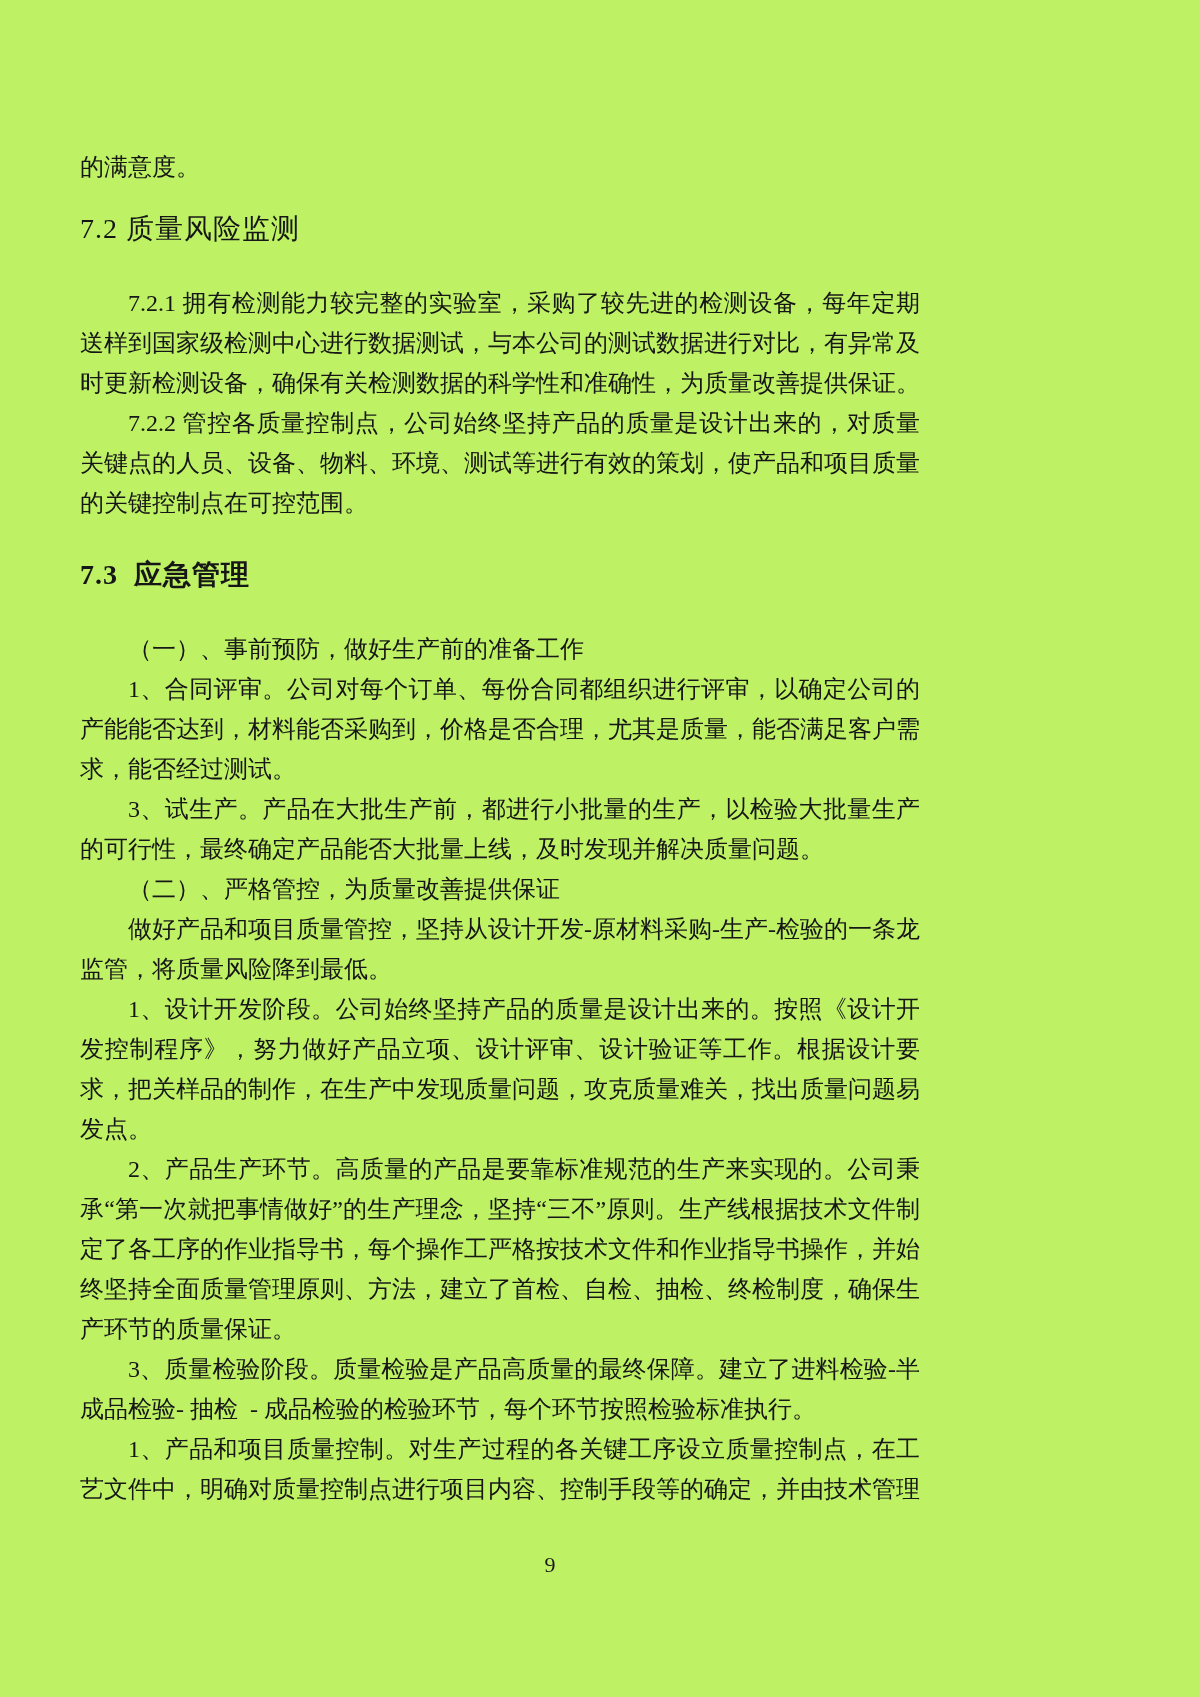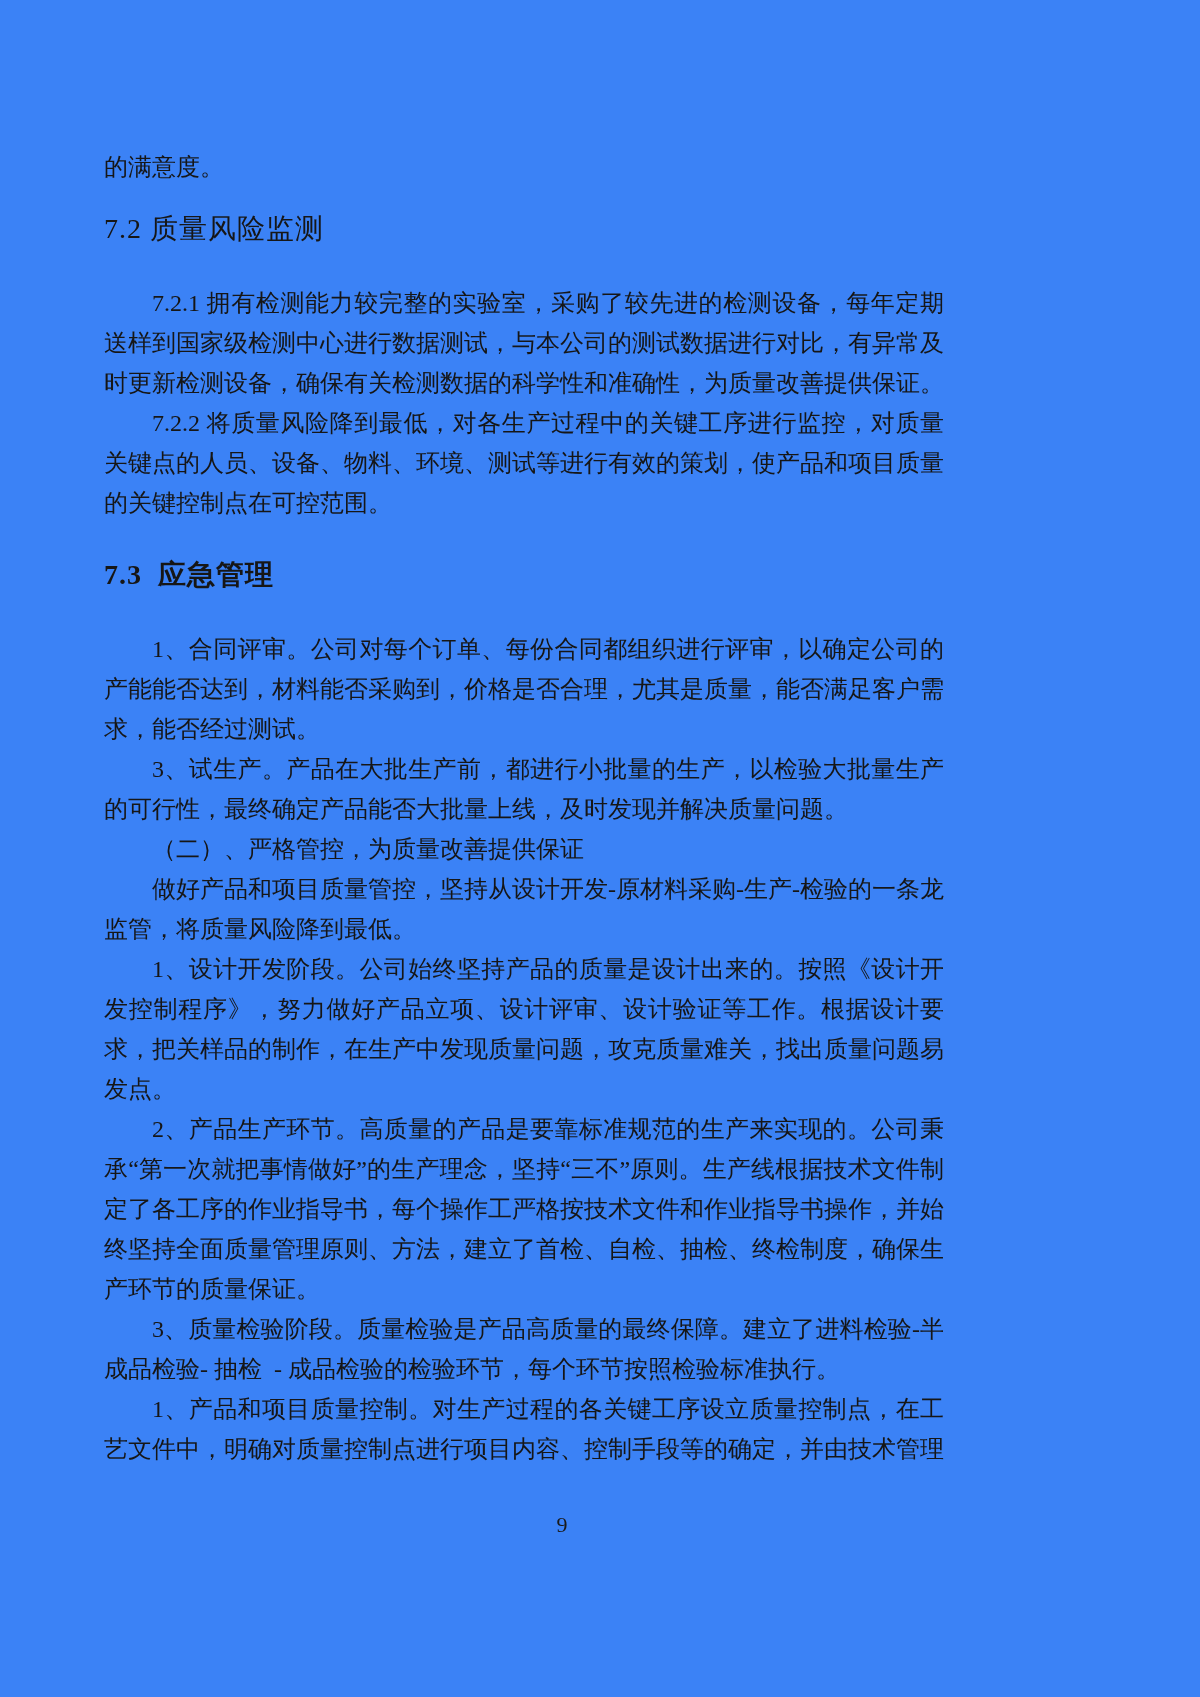--- a/index.html
+++ b/index.html
@@ -5,23 +5,23 @@
   html, body {
     margin: 0;
     padding: 0;
     background: #ffffff;
   }
   .page {
     position: relative;
     width: 1200px;
     height: 1697px;
     margin: 0 auto;
-    background: #3b82f6;
+    background: #bef264;
     box-sizing: border-box;
-    padding: 147px 180px 0 104px;
+    padding: 147px 180px 0 80px;
     font-family: "Liberation Serif", "DejaVu Serif", serif;
     color: #161616;
     overflow: hidden;
   }
   .doc-body { width: 840px; }
   .block {
     font-size: 24px;
     line-height: 40px;
     text-align: justify;
     white-space: pre-wrap;
@@ -52,22 +52,23 @@
   }
 </style>
 </head>
 <body>
 
 <div class="page">
   <div class="doc-body">
       <div class="block continuation">的满意度。</div>
       <div class="block heading">7.2 质量风险监测</div>
       <div class="block paragraph">7.2.1 拥有检测能力较完整的实验室，采购了较先进的检测设备，每年定期送样到国家级检测中心进行数据测试，与本公司的测试数据进行对比，有异常及时更新检测设备，确保有关检测数据的科学性和准确性，为质量改善提供保证。</div>
-      <div class="block paragraph">7.2.2 将质量风险降到最低，对各生产过程中的关键工序进行监控，对质量关键点的人员、设备、物料、环境、测试等进行有效的策划，使产品和项目质量的关键控制点在可控范围。</div>
+      <div class="block paragraph">7.2.2 管控各质量控制点，公司始终坚持产品的质量是设计出来的，对质量关键点的人员、设备、物料、环境、测试等进行有效的策划，使产品和项目质量的关键控制点在可控范围。</div>
       <div class="block heading">7.3  应急管理</div>
+      <div class="block paragraph">（一）、事前预防，做好生产前的准备工作</div>
       <div class="block paragraph">1、合同评审。公司对每个订单、每份合同都组织进行评审，以确定公司的产能能否达到，材料能否采购到，价格是否合理，尤其是质量，能否满足客户需求，能否经过测试。</div>
       <div class="block paragraph">3、试生产。产品在大批生产前，都进行小批量的生产，以检验大批量生产的可行性，最终确定产品能否大批量上线，及时发现并解决质量问题。</div>
       <div class="block paragraph">（二）、严格管控，为质量改善提供保证</div>
       <div class="block paragraph">做好产品和项目质量管控，坚持从设计开发-原材料采购-生产-检验的一条龙监管，将质量风险降到最低。</div>
       <div class="block paragraph">1、设计开发阶段。公司始终坚持产品的质量是设计出来的。按照《设计开发控制程序》，努力做好产品立项、设计评审、设计验证等工作。根据设计要求，把关样品的制作，在生产中发现质量问题，攻克质量难关，找出质量问题易发点。</div>
       <div class="block paragraph">2、产品生产环节。高质量的产品是要靠标准规范的生产来实现的。公司秉承“第一次就把事情做好”的生产理念，坚持“三不”原则。生产线根据技术文件制定了各工序的作业指导书，每个操作工严格按技术文件和作业指导书操作，并始终坚持全面质量管理原则、方法，建立了首检、自检、抽检、终检制度，确保生产环节的质量保证。</div>
       <div class="block paragraph">3、质量检验阶段。质量检验是产品高质量的最终保障。建立了进料检验-半成品检验- 抽检  - 成品检验的检验环节，每个环节按照检验标准执行。</div>
       <div class="block paragraph">1、产品和项目质量控制。对生产过程的各关键工序设立质量控制点，在工艺文件中，明确对质量控制点进行项目内容、控制手段等的确定，并由技术管理</div>
     </div>
   <div class="footer">

